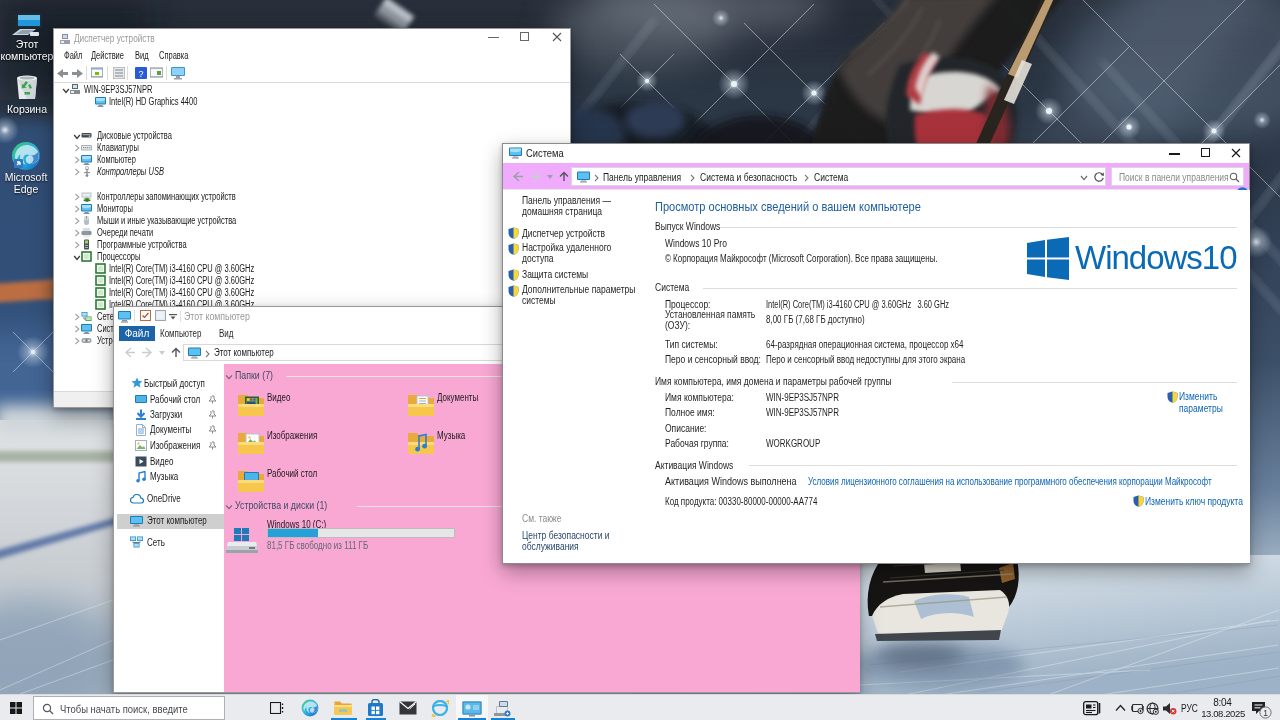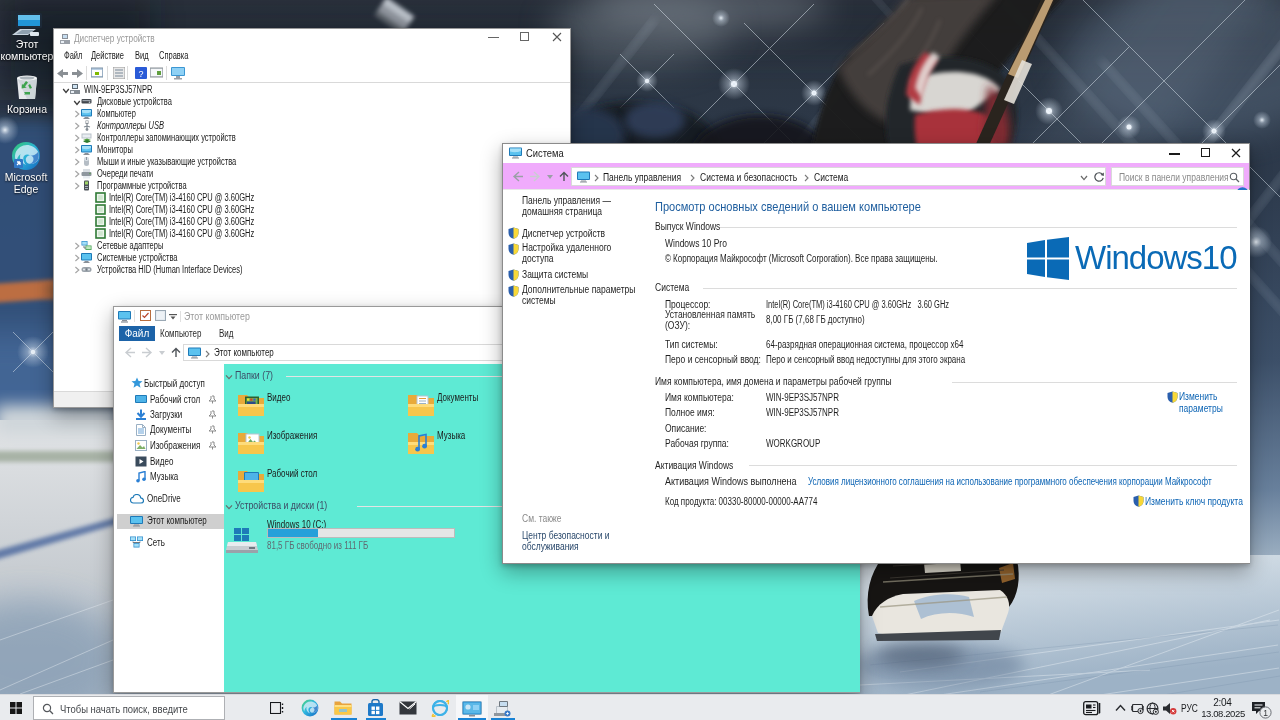--- a/index.html
+++ b/index.html
@@ -319,78 +319,102 @@
             </svg>
             <svg style="position:absolute;left:15px;top:0px;" width="11" height="11" viewBox="0 0 11 11">
               <rect x="3" y="0" width="6" height="5" fill="#5b6770"></rect>
               <rect x="4" y="1" width="4" height="3" fill="#cfe3f2"></rect>
               <rect x="1" y="6" width="10" height="4" fill="#848c94"></rect>
               <rect x="2" y="7" width="3" height="2" fill="#e8eef4"></rect>
             </svg>
             <span class="tx x75" style="position:absolute;left:30px;top:0px;line-height:12px;">WIN-9EP3SJ57NPR</span>
           </div>
 <div style="position:relative;height:12px;">
-            <svg style="position:absolute;left:19px;top:3px;" width="8" height="8" viewBox="0 0 8 8">
-              <polyline points="1.2,2 4,5.4 6.8,2" fill="none" stroke="#3c3c3c" stroke-width="1.3"></polyline>
-            </svg>
-            <svg style="position:absolute;left:27px;top:0px;" width="11" height="11" viewBox="0 0 11 11">
-              <rect x="0.5" y="3" width="10" height="4.5" rx="1" fill="#43484e"></rect>
-              <rect x="1.5" y="4" width="8" height="1.2" fill="#9aa2aa"></rect>
-              <circle cx="8.5" cy="6.2" r=".8" fill="#c8d0d8"></circle>
-            </svg>
-            <span class="tx x75" style="position:absolute;left:43px;top:0px;line-height:12px;">Дисковые устройства</span>
-          </div>
-<div style="position:relative;height:12px;">
-            <svg style="position:absolute;left:19px;top:2px;" width="8" height="8" viewBox="0 0 8 8">
-              <polyline points="2.4,1 5.8,4 2.4,7" fill="none" stroke="#a6a6a6" stroke-width="1.2"></polyline>
-            </svg>
-            <svg style="position:absolute;left:27px;top:0px;" width="11" height="11" viewBox="0 0 11 11">
+            <svg style="position:absolute;left:41px;top:0px;" width="11" height="11" viewBox="0 0 11 11">
               <rect x="0" y="1" width="11" height="7.5" rx="1" fill="#1e7ab8"></rect>
               <rect x="1" y="2" width="9" height="5.5" fill="#5bc2ef"></rect>
               <path d="M1,2 L10,2 L10,4 C7,5.5 4,5.5 1,4.5 Z" fill="#a5e0f8"></path>
               <rect x="3.5" y="9" width="4" height="1" fill="#8a9098"></rect>
               <rect x="2.5" y="10" width="6" height="1" fill="#8a9098"></rect>
             </svg>
-            <span class="tx x75" style="position:absolute;left:43px;top:0px;line-height:12px;">Компьютер</span>
-          </div>
-<div style="position:relative;height:12px;font-style:italic;">
+            <span class="tx x75" style="position:absolute;left:55px;top:0px;line-height:12px;">Intel(R) HD Graphics 4400</span>
+          </div>
+<div style="position:relative;height:12px;margin-top:22px;">
+            <svg style="position:absolute;left:19px;top:3px;" width="8" height="8" viewBox="0 0 8 8">
+              <polyline points="1.2,2 4,5.4 6.8,2" fill="none" stroke="#3c3c3c" stroke-width="1.3"></polyline>
+            </svg>
+            <svg style="position:absolute;left:27px;top:0px;" width="11" height="11" viewBox="0 0 11 11">
+              <rect x="0.5" y="3" width="10" height="4.5" rx="1" fill="#43484e"></rect>
+              <rect x="1.5" y="4" width="8" height="1.2" fill="#9aa2aa"></rect>
+              <circle cx="8.5" cy="6.2" r=".8" fill="#c8d0d8"></circle>
+            </svg>
+            <span class="tx x75" style="position:absolute;left:43px;top:0px;line-height:12px;">Дисковые устройства</span>
+          </div>
+<div style="position:relative;height:12px;">
             <svg style="position:absolute;left:19px;top:2px;" width="8" height="8" viewBox="0 0 8 8">
               <polyline points="2.4,1 5.8,4 2.4,7" fill="none" stroke="#a6a6a6" stroke-width="1.2"></polyline>
             </svg>
             <svg style="position:absolute;left:27px;top:0px;" width="11" height="11" viewBox="0 0 11 11">
-              <rect x="4.5" y="0.5" width="3" height="3.5" fill="#848c94"></rect>
-              <rect x="5" y="1" width="2" height="2" fill="#e8e8e8"></rect>
-              <path d="M6,4 L6,8 M6,6 L3,7 M6,6 L9,7" stroke="#848c94" stroke-width="1.2" fill="none"></path>
-              <circle cx="6" cy="9.5" r="1.4" fill="#848c94"></circle>
-            </svg>
-            <span class="tx x75" style="position:absolute;left:43px;top:0px;line-height:12px;">Контроллеры USB</span>
-          </div>
-<div style="position:relative;height:12px;">
-            <svg style="position:absolute;left:19px;top:2px;" width="8" height="8" viewBox="0 0 8 8">
-              <polyline points="2.4,1 5.8,4 2.4,7" fill="none" stroke="#a6a6a6" stroke-width="1.2"></polyline>
-            </svg>
-            <svg style="position:absolute;left:27px;top:0px;" width="11" height="11" viewBox="0 0 11 11">
-              <rect x="0.5" y="1.5" width="10" height="5" fill="#b9c1c9"></rect>
-              <rect x="1.5" y="2.5" width="8" height="3" fill="#e8edf2"></rect>
-              <polygon points="2,8 6,6.5 10,8 6,9.5" fill="#4f9e3f"></polygon>
-              <polygon points="2,9.5 6,8 10,9.5 6,11" fill="#2e7a2e"></polygon>
-            </svg>
-            <span class="tx x75" style="position:absolute;left:43px;top:0px;line-height:12px;">Контроллеры запоминающих устройств</span>
-          </div>
-<div style="position:relative;height:12px;text-align:right;">
+              <rect x="0" y="3" width="11" height="5.5" rx="1" fill="#a8b0b8"></rect>
+              <rect x="1" y="4" width="9" height="3.5" fill="#e6ebf0"></rect>
+              <rect x="2" y="5" width="1.2" height="1.2" fill="#888"></rect>
+              <rect x="4" y="5" width="1.2" height="1.2" fill="#888"></rect>
+              <rect x="6" y="5" width="1.2" height="1.2" fill="#888"></rect>
+              <rect x="8" y="5" width="1.2" height="1.2" fill="#888"></rect>
+            </svg>
+            <span class="tx x75" style="position:absolute;left:43px;top:0px;line-height:12px;">Клавиатуры</span>
+          </div>
+<div style="position:relative;height:12px;">
             <svg style="position:absolute;left:19px;top:2px;" width="8" height="8" viewBox="0 0 8 8">
               <polyline points="2.4,1 5.8,4 2.4,7" fill="none" stroke="#a6a6a6" stroke-width="1.2"></polyline>
             </svg>
             <svg style="position:absolute;left:27px;top:0px;" width="11" height="11" viewBox="0 0 11 11">
               <rect x="0" y="1" width="11" height="7.5" rx="1" fill="#1e7ab8"></rect>
               <rect x="1" y="2" width="9" height="5.5" fill="#5bc2ef"></rect>
               <path d="M1,2 L10,2 L10,4 C7,5.5 4,5.5 1,4.5 Z" fill="#a5e0f8"></path>
               <rect x="3.5" y="9" width="4" height="1" fill="#8a9098"></rect>
               <rect x="2.5" y="10" width="6" height="1" fill="#8a9098"></rect>
             </svg>
+            <span class="tx x75" style="position:absolute;left:43px;top:0px;line-height:12px;">Компьютер</span>
+          </div>
+<div style="position:relative;height:12px;font-style:italic;">
+            <svg style="position:absolute;left:19px;top:2px;" width="8" height="8" viewBox="0 0 8 8">
+              <polyline points="2.4,1 5.8,4 2.4,7" fill="none" stroke="#a6a6a6" stroke-width="1.2"></polyline>
+            </svg>
+            <svg style="position:absolute;left:27px;top:0px;" width="11" height="11" viewBox="0 0 11 11">
+              <rect x="4.5" y="0.5" width="3" height="3.5" fill="#848c94"></rect>
+              <rect x="5" y="1" width="2" height="2" fill="#e8e8e8"></rect>
+              <path d="M6,4 L6,8 M6,6 L3,7 M6,6 L9,7" stroke="#848c94" stroke-width="1.2" fill="none"></path>
+              <circle cx="6" cy="9.5" r="1.4" fill="#848c94"></circle>
+            </svg>
+            <span class="tx x75" style="position:absolute;left:43px;top:0px;line-height:12px;">Контроллеры USB</span>
+          </div>
+<div style="position:relative;height:12px;margin-top:13px;">
+            <svg style="position:absolute;left:19px;top:2px;" width="8" height="8" viewBox="0 0 8 8">
+              <polyline points="2.4,1 5.8,4 2.4,7" fill="none" stroke="#a6a6a6" stroke-width="1.2"></polyline>
+            </svg>
+            <svg style="position:absolute;left:27px;top:0px;" width="11" height="11" viewBox="0 0 11 11">
+              <rect x="0.5" y="1.5" width="10" height="5" fill="#b9c1c9"></rect>
+              <rect x="1.5" y="2.5" width="8" height="3" fill="#e8edf2"></rect>
+              <polygon points="2,8 6,6.5 10,8 6,9.5" fill="#4f9e3f"></polygon>
+              <polygon points="2,9.5 6,8 10,9.5 6,11" fill="#2e7a2e"></polygon>
+            </svg>
+            <span class="tx x75" style="position:absolute;left:43px;top:0px;line-height:12px;">Контроллеры запоминающих устройств</span>
+          </div>
+<div style="position:relative;height:12px;text-align:right;">
+            <svg style="position:absolute;left:19px;top:2px;" width="8" height="8" viewBox="0 0 8 8">
+              <polyline points="2.4,1 5.8,4 2.4,7" fill="none" stroke="#a6a6a6" stroke-width="1.2"></polyline>
+            </svg>
+            <svg style="position:absolute;left:27px;top:0px;" width="11" height="11" viewBox="0 0 11 11">
+              <rect x="0" y="1" width="11" height="7.5" rx="1" fill="#1e7ab8"></rect>
+              <rect x="1" y="2" width="9" height="5.5" fill="#5bc2ef"></rect>
+              <path d="M1,2 L10,2 L10,4 C7,5.5 4,5.5 1,4.5 Z" fill="#a5e0f8"></path>
+              <rect x="3.5" y="9" width="4" height="1" fill="#8a9098"></rect>
+              <rect x="2.5" y="10" width="6" height="1" fill="#8a9098"></rect>
+            </svg>
             <span class="tx x75" style="position:absolute;left:43px;top:0px;line-height:12px;">Мониторы</span>
           </div>
 <div style="position:relative;height:12px;">
             <svg style="position:absolute;left:19px;top:2px;" width="8" height="8" viewBox="0 0 8 8">
               <polyline points="2.4,1 5.8,4 2.4,7" fill="none" stroke="#a6a6a6" stroke-width="1.2"></polyline>
             </svg>
             <svg style="position:absolute;left:27px;top:0px;" width="11" height="11" viewBox="0 0 11 11">
               <rect x="3" y="1" width="5" height="9" rx="2.5" fill="#b5bdc5"></rect>
               <rect x="3" y="1" width="5" height="4" rx="2" fill="#d9e0e6"></rect>
               <line x1="5.5" y1="1" x2="5.5" y2="4" stroke="#7a828a" stroke-width=".8"></line>
@@ -413,20 +437,30 @@
             <svg style="position:absolute;left:19px;top:2px;" width="8" height="8" viewBox="0 0 8 8">
               <polyline points="2.4,1 5.8,4 2.4,7" fill="none" stroke="#a6a6a6" stroke-width="1.2"></polyline>
             </svg>
             <svg style="position:absolute;left:27px;top:0px;" width="11" height="11" viewBox="0 0 11 11">
               <rect x="3" y="0.5" width="5" height="10" rx="1" fill="#4a5056"></rect>
               <rect x="4" y="1.5" width="3" height="3" fill="#9fd468"></rect>
               <rect x="4" y="6" width="3" height="1" fill="#aab2ba"></rect>
               <rect x="4" y="8" width="3" height="1" fill="#aab2ba"></rect>
             </svg>
             <span class="tx x75" style="position:absolute;left:43px;top:0px;line-height:12px;">Программные устройства</span>
+          </div>
+<div style="position:relative;height:12px;">
+            <svg style="position:absolute;left:19px;top:3px;" width="8" height="8" viewBox="0 0 8 8">
+              <polyline points="1.2,2 4,5.4 6.8,2" fill="none" stroke="#3c3c3c" stroke-width="1.3"></polyline>
+            </svg>
+            <svg style="position:absolute;left:27px;top:0px;" width="11" height="11" viewBox="0 0 11 11">
+              <rect x="1" y="1" width="9" height="9" fill="#edf5ed" stroke="#2f7a35" stroke-width="1.6"></rect>
+              <rect x="3.2" y="3.2" width="4.6" height="4.6" fill="#cfe6cf"></rect>
+            </svg>
+            <span class="tx x75" style="position:absolute;left:43px;top:0px;line-height:12px;">Процессоры</span>
           </div>
 <div style="position:relative;height:12px;">
             <svg style="position:absolute;left:41px;top:0px;" width="11" height="11" viewBox="0 0 11 11">
               <rect x="1" y="1" width="9" height="9" fill="#edf5ed" stroke="#2f7a35" stroke-width="1.6"></rect>
               <rect x="3.2" y="3.2" width="4.6" height="4.6" fill="#cfe6cf"></rect>
             </svg>
             <span class="tx x75" style="position:absolute;left:55px;top:0px;line-height:12px;">Intel(R) Core(TM) i3-4160 CPU @ 3.60GHz</span>
           </div>
 <div style="position:relative;height:12px;">
             <svg style="position:absolute;left:41px;top:0px;" width="11" height="11" viewBox="0 0 11 11">
@@ -614,21 +648,21 @@
           <path d="M4,1 L6,1 L6,4 L8,6 L1,6 L3,4 L3,1 M4.5,6 L4.5,8.5" stroke="#8a8a8a" fill="none"></path>
         </svg>
       <svg class="abs" style="left:94px;top:61px;" width="9" height="9" viewBox="0 0 9 9">
           <path d="M4,1 L6,1 L6,4 L8,6 L1,6 L3,4 L3,1 M4.5,6 L4.5,8.5" stroke="#8a8a8a" fill="none"></path>
         </svg>
       <svg class="abs" style="left:94px;top:77px;" width="9" height="9" viewBox="0 0 9 9">
           <path d="M4,1 L6,1 L6,4 L8,6 L1,6 L3,4 L3,1 M4.5,6 L4.5,8.5" stroke="#8a8a8a" fill="none"></path>
         </svg>
     </div>
 
-    <div class="abs" style="left:110px;top:57px;width:636px;height:328px;background:#5eead4;font-size:10px;color:#1a1a1a;">
+    <div class="abs" style="left:110px;top:57px;width:636px;height:328px;background:#f9a8d4;font-size:10px;color:#1a1a1a;">
       <svg class="abs" style="left:1px;top:9px;" width="8" height="8" viewBox="0 0 8 8">
           <polyline points="1,2.4 4,5.6 7,2.4" fill="none" stroke="#6a6a6a" stroke-width="1.2"></polyline>
         </svg>
       <span class="abs tx x8" style="left:11px;top:5px;font-size:11px;color:#3d4c66;">Папки (7)</span>
       <span class="abs" style="left:62px;top:12px;width:566px;height:1px;background:#e4e4e4;"></span>
       <svg class="abs" style="left:13px;top:27px;" width="28" height="29" viewBox="0 0 28 29">
           <path d="M1,4 L10,4 L13,7 L27,7 L27,25 L1,25 Z" fill="#e8aa3a"></path>
           <rect x="8" y="5.5" width="14" height="10" fill="#2e5e2e"></rect>
           <rect x="9.5" y="7" width="11" height="7" fill="#7ab648"></rect>
           <rect x="10" y="7.5" width="2.2" height="2.2" fill="#e8e435"></rect>
@@ -957,21 +991,21 @@
       <line x1="1.2" y1="6.5" x2="11.8" y2="6.5" stroke="#2a2c30" stroke-width="1"></line>
       <circle cx="9.8" cy="9.8" r="2.6" fill="#e9ebee" stroke="#2a2c30" stroke-width="1"></circle>
       <circle cx="9.8" cy="9.8" r="1" fill="#2a2c30"></circle>
     </svg>
     <svg class="abs" style="left:1162px;top:7px;" width="15" height="13" viewBox="0 0 15 13">
       <polygon points="1,4.5 4,4.5 8,1 8,12 4,8.5 1,8.5" fill="#2a2c30"></polygon>
       <circle cx="11.2" cy="9.2" r="3.2" fill="#d43a3a"></circle>
       <path d="M10,8 L12.4,10.4 M12.4,8 L10,10.4" stroke="#fff" stroke-width="1"></path>
     </svg>
     <span class="abs tx x8" style="left:1181px;top:7px;font-size:10.5px;color:#1a1c1f;">РУС</span>
-    <span class="abs" style="left:1200px;top:2px;width:45px;text-align:center;font-size:10px;color:#1a1c1f;letter-spacing:-.3px;">2:04</span>
+    <span class="abs" style="left:1200px;top:2px;width:45px;text-align:center;font-size:10px;color:#1a1c1f;letter-spacing:-.3px;">8:04</span>
     <span class="abs" style="left:1194px;top:13px;width:58px;text-align:center;font-size:9.5px;color:#1a1c1f;letter-spacing:-.4px;">13.08.2025</span>
     <svg class="abs" style="left:1251px;top:6px;" width="15" height="14" viewBox="0 0 15 14">
       <path d="M1,1 L14,1 L14,10 L8,10 L5,13 L5,10 L1,10 Z" fill="#1e2126"></path>
       <line x1="3.5" y1="4" x2="11.5" y2="4" stroke="#e9ebee" stroke-width="1.1"></line>
       <line x1="3.5" y1="6.8" x2="9.5" y2="6.8" stroke="#e9ebee" stroke-width="1.1"></line>
     </svg>
     <svg class="abs" style="left:1259px;top:11px;" width="13" height="13" viewBox="0 0 13 13">
       <circle cx="6.5" cy="6.5" r="5.6" fill="#e9ebee" stroke="#6a6e74" stroke-width="1"></circle>
       <text x="6.5" y="9.6" text-anchor="middle" font-size="8.5" fill="#33363a" font-family="Liberation Sans">1</text>
     </svg>

